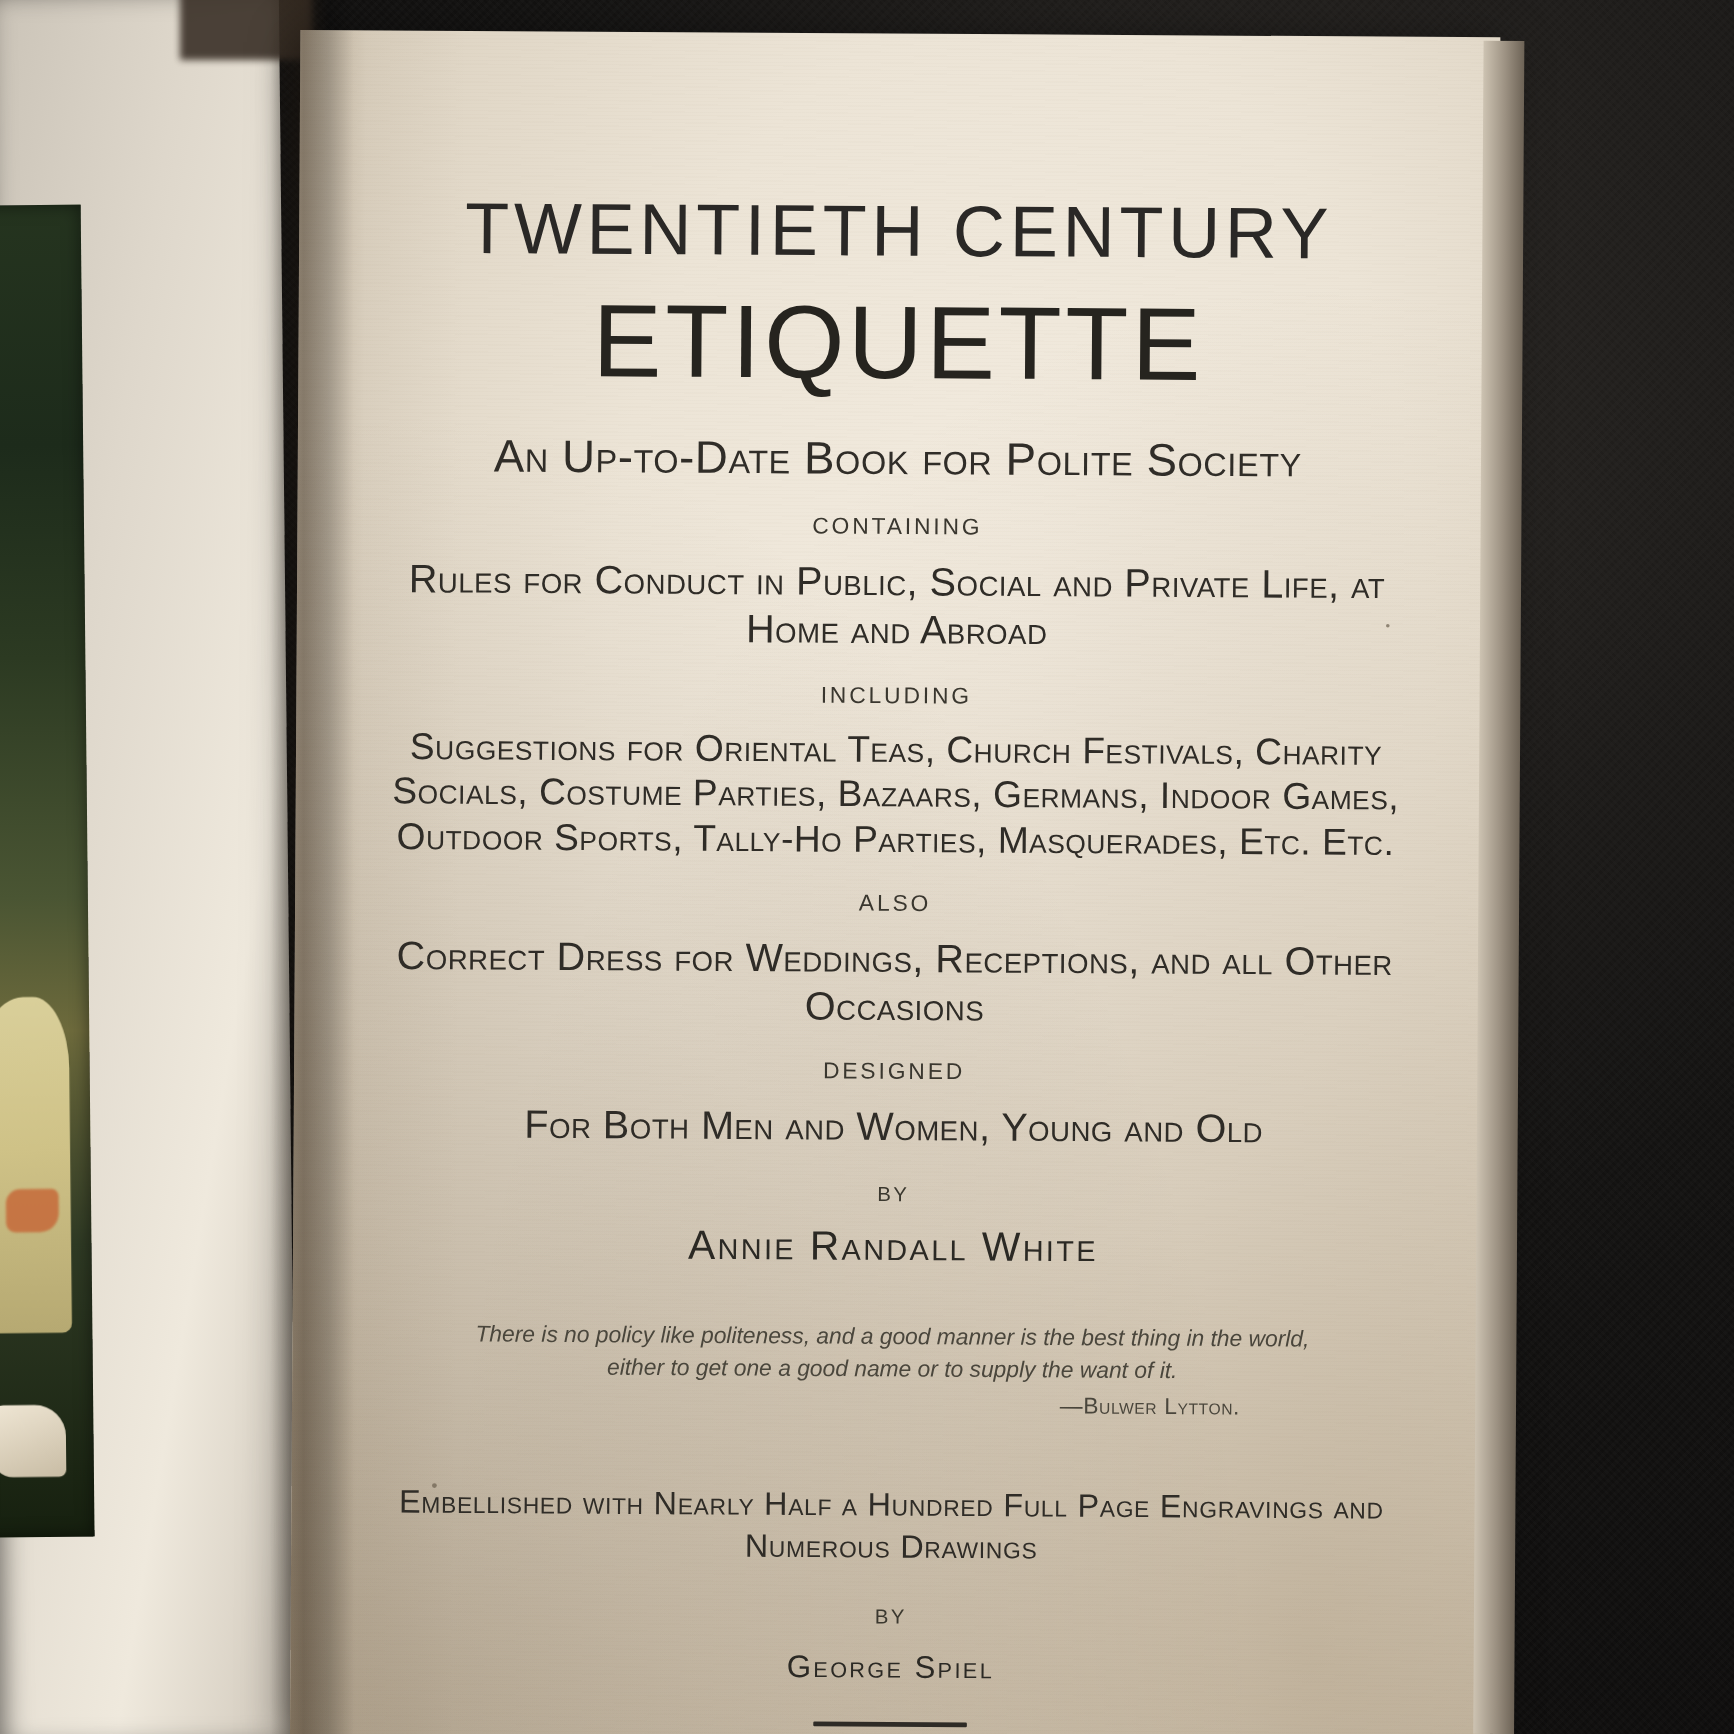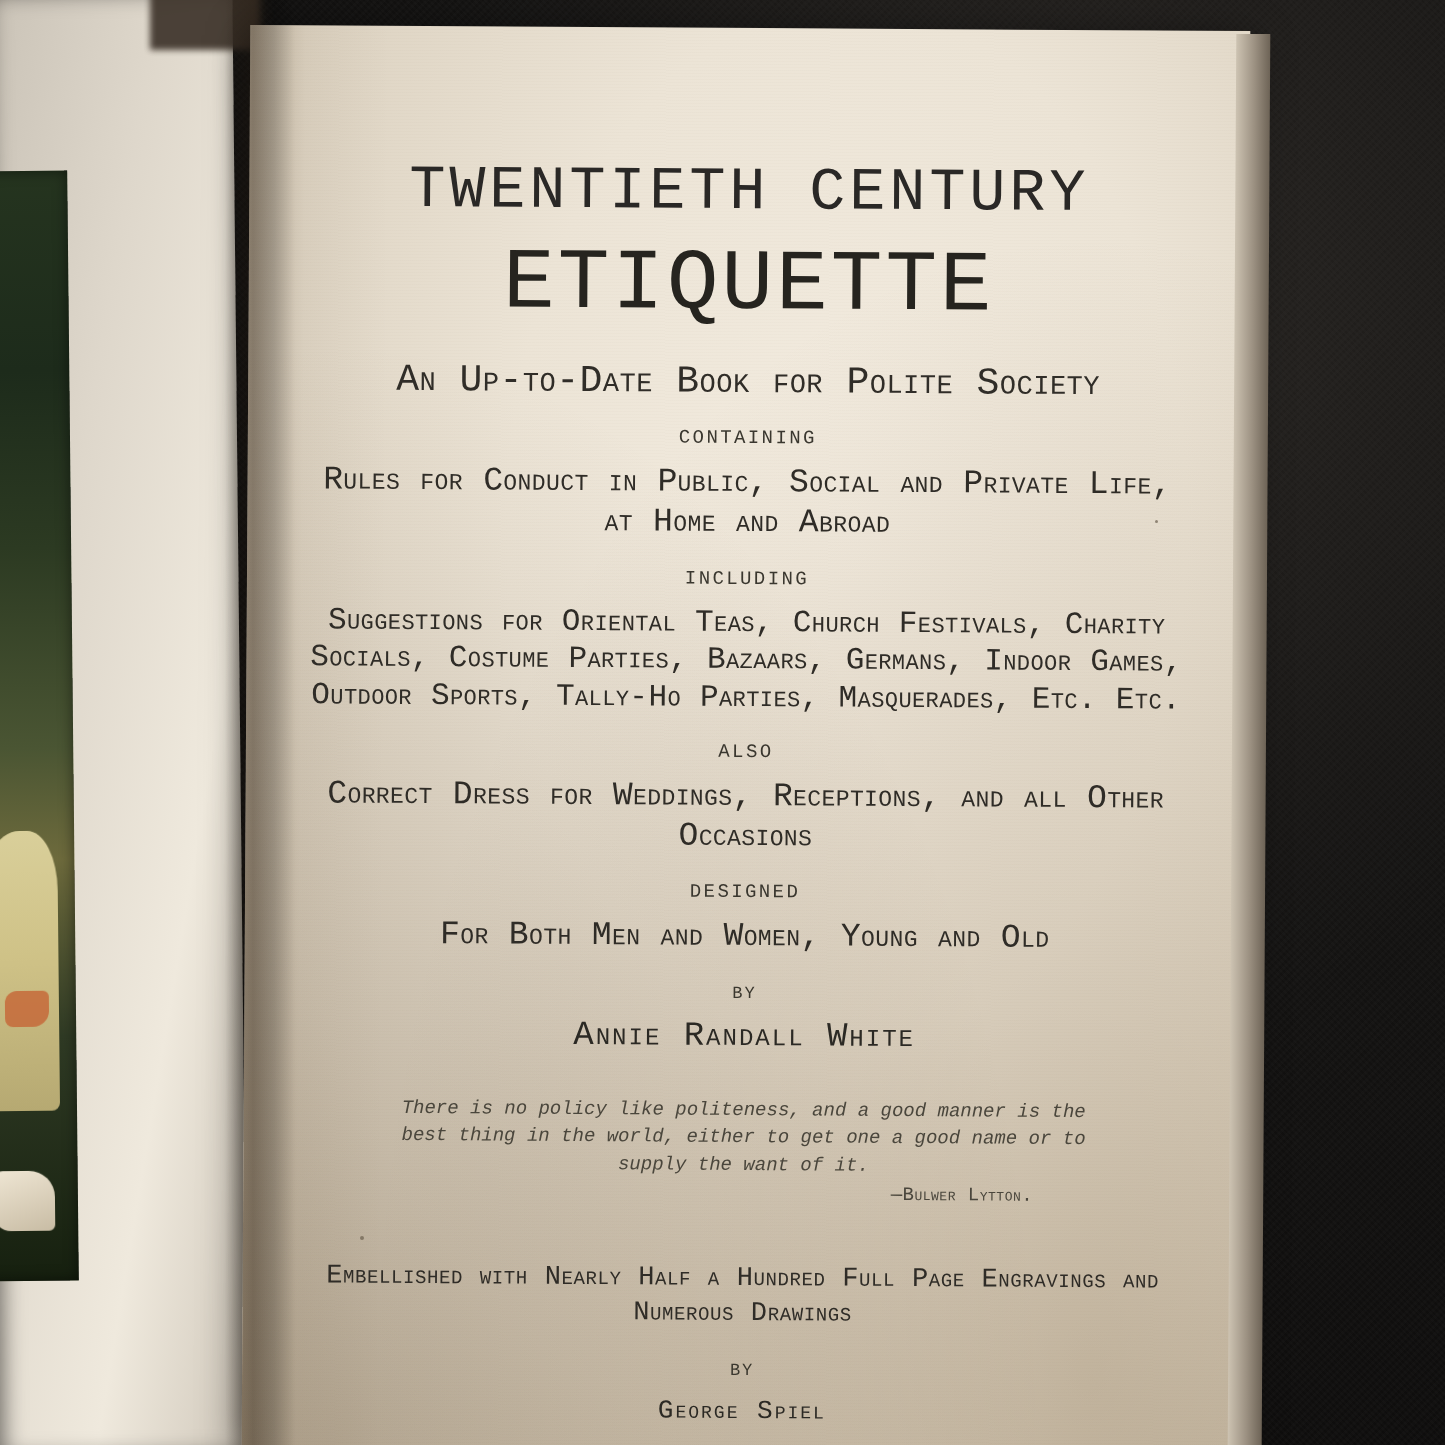--- a/index.html
+++ b/index.html
@@ -6,21 +6,21 @@
     margin: 0;
     padding: 0;
     background: #0a0a0a;
   }
   #page {
     position: relative;
     width: 1445px;
     height: 1445px;
     overflow: hidden;
     background: #111012;
-    font-family: Liberation Mono, monospace;
+    font-family: Liberation Sans, sans-serif;
   }
 
   
   .backdrop {
     position: absolute;
     inset: 0;
     background:
       radial-gradient(ellipse at 75% 20%, #2a2724 0%, #141312 45%, #0b0a0a 100%);
   }
   .backdrop::after {

